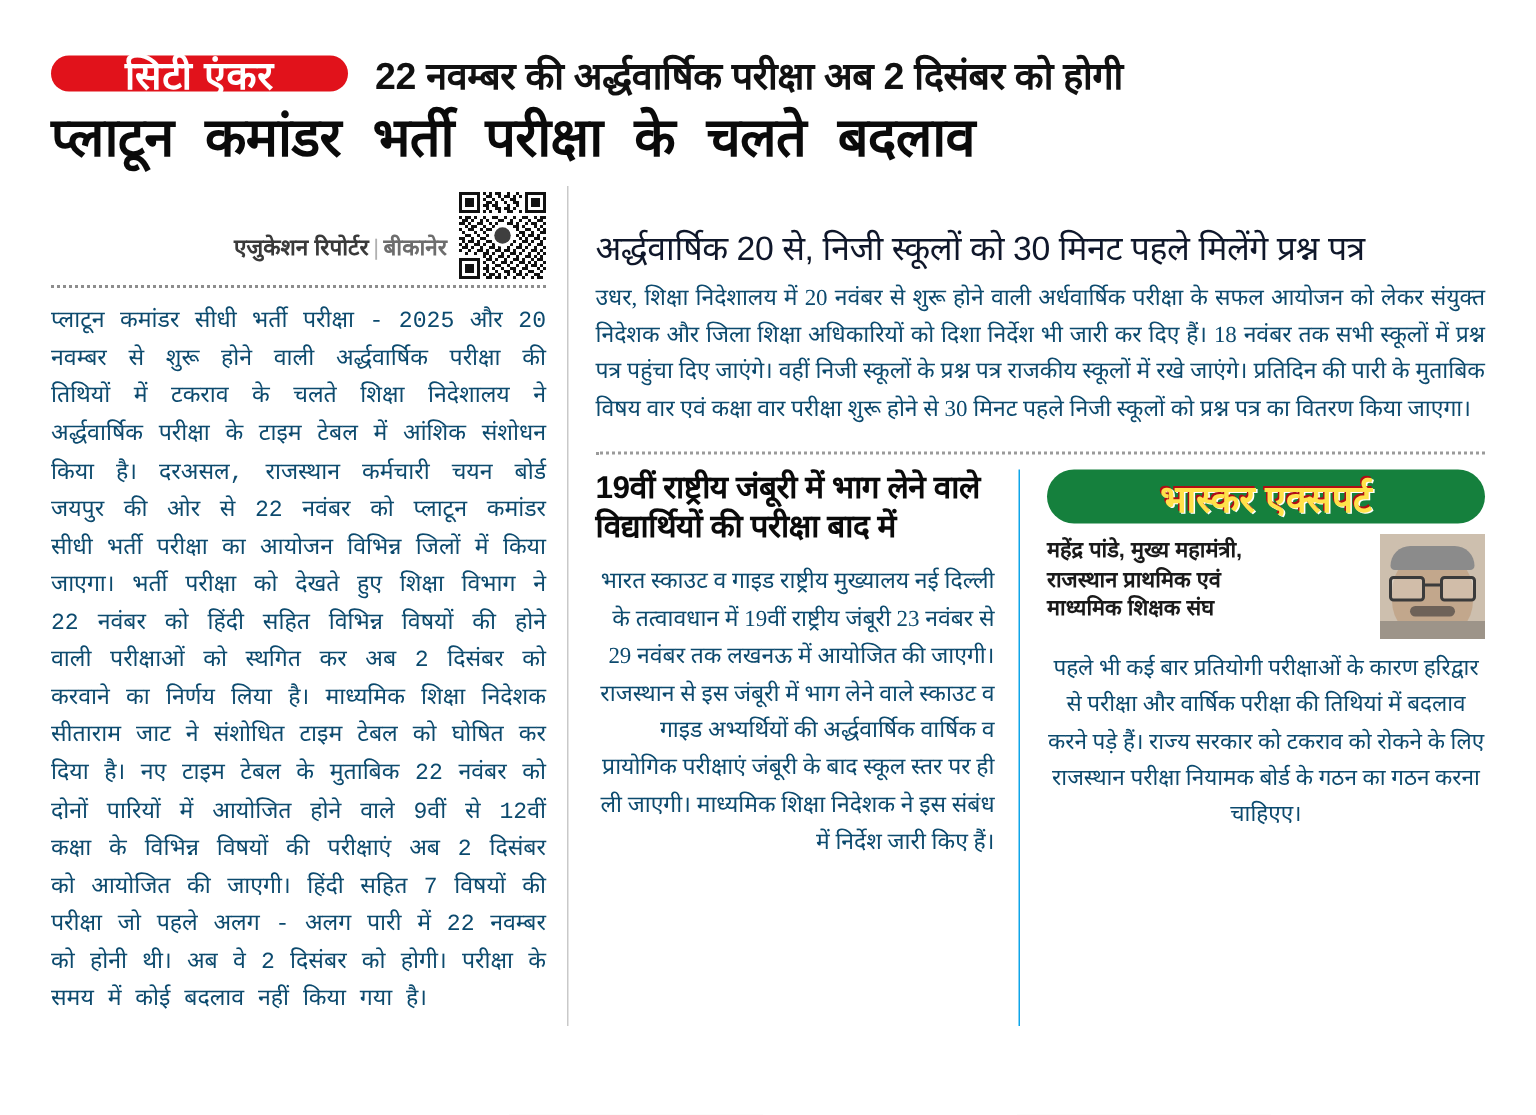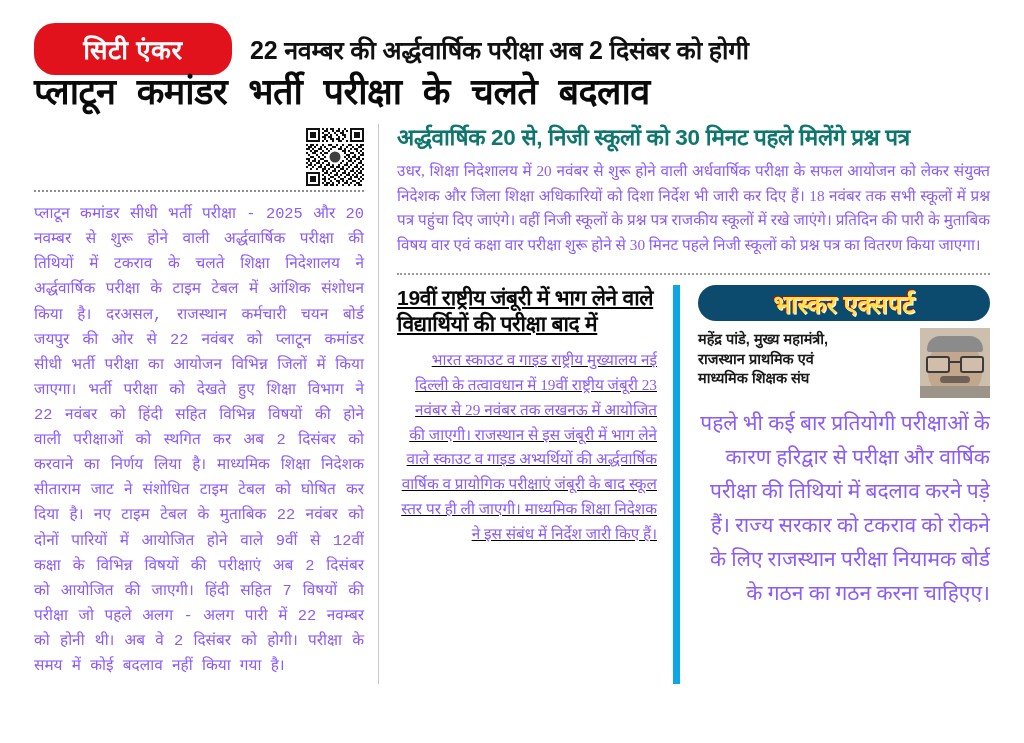--- a/index.html
+++ b/index.html
@@ -18,21 +18,21 @@
   }
   
   .kicker-row{
     display:flex;align-items:center;gap:18px;
     height:42px;
   }
   .kicker-badge{
     background:#e1121b;
     color:#ffffff;
     border-radius:21px;
-    height:52px;
+    height:24px;
     min-width:198px;
     display:flex;align-items:center;justify-content:center;
     font-family:"Liberation Sans","DejaVu Sans",sans-serif;
     font-weight:bold;
     font-size:26px;
     letter-spacing:.5px;
     padding:0 20px;
     box-sizing:border-box;
   }
   .kicker-sub{
@@ -109,73 +109,73 @@
   }
   .dashed-rule{
     border-top:2px dotted #8d8d8d;
     margin:4px 0 10px 0;
     height:0;
   }
   .body-text{
     font-family:"Liberation Serif","DejaVu Serif",serif;
     font-size:15.6px;
     line-height:1.62;
-    color:#8b5cf6;
+    color:#0c4a6e;
     text-align:justify;
     text-justify:inter-word;
   }
   .col-left .body-text{font-size:15.4px;line-height:1.63;font-family:Liberation Mono, monospace;}
   
   .sub-headline{
     font-family:"Liberation Sans","DejaVu Sans",sans-serif;
-    font-weight:bold;
+    font-weight:normal;
     font-size:22.5px;
-    color:#0f766e;
+    color:#0f172a;
     line-height:1.2;
     white-space:nowrap;
     letter-spacing:-0.3px;
     padding-bottom:8px;
+    margin-top:28px;
   }
   .right-top{padding-bottom:8px;}
   .right-top .body-text{font-size:15.3px;line-height:1.6;}
   .hr-dashed{
     border-top:2px dotted #9a9a9a;
     margin:8px 0 10px 0;
   }
   
   .lower{
     display:flex;
     flex:1 1 auto;
     min-height:0;
   }
   .col-mid{
     width:283px;flex:0 0 283px;
     box-sizing:border-box;
     padding-right:16px;
-    border-right:7px solid #0ea5e9;
-    text-decoration:underline;
+    border-right:1px solid #0ea5e9;
   }
   .col-expert{
     flex:1 1 auto;
     box-sizing:border-box;
     padding-left:18px;
   }
   .mid-headline{
     font-family:"Liberation Sans","DejaVu Sans",sans-serif;
     font-weight:bold;
     font-size:21px;
     line-height:1.22;
     color:#0a0a0a;
     letter-spacing:-0.3px;
     margin-bottom:12px;
   }
   .col-mid .body-text{font-size:15.3px;line-height:1.62;text-align:right;}
   
   .expert-badge{
-    background:#0c4a6e;
+    background:#15803d;
     border-radius:20px;
     height:36px;
     display:flex;align-items:center;justify-content:center;
     font-family:"Liberation Sans","DejaVu Sans",sans-serif;
     font-weight:bold;
     font-size:25px;
     color:#ffe24a;
     text-shadow:
       -1px -1px 0 #b00d14,
       1px 1px 0 #ffffff;
@@ -233,38 +233,41 @@
   }
   .expert-headline{
     font-family:"Liberation Sans","DejaVu Sans",sans-serif;
     font-weight:bold;
     font-size:20.5px;
     line-height:1.24;
     color:#0a0a0a;
     letter-spacing:-0.3px;
     margin-bottom:8px;
   }
-  .col-expert .body-text{font-size:21px;line-height:1.62;text-align:right;}
+  .col-expert .body-text{font-size:15px;line-height:1.62;text-align:center;}
 </style>
 </head>
 <body>
 
 <div class="page">
 
   <div class="kicker-row">
     <div class="kicker-badge">सिटी एंकर</div>
     <div class="kicker-sub">22 नवम्बर की अर्द्धवार्षिक परीक्षा अब 2 दिसंबर को होगी</div>
   </div>
 
   <div class="headline">प्लाटून कमांडर भर्ती परीक्षा के चलते बदलाव</div>
 
   <div class="content">
 
     <div class="col-left">
       <div class="byline">
+        <div class="byline-text">
+          <span>एजुकेशन रिपोर्टर</span><span class="byline-sep">|</span><span class="byline-city">बीकानेर</span>
+        </div>
         <div class="qr">
           <svg width="58" height="58" viewBox="0 0 29 29" shape-rendering="crispEdges">
             <rect width="29" height="29" fill="#fff"></rect>
             <g fill="#111">
               <rect x="0" y="0" width="7" height="1"></rect>
                 <rect x="0" y="6" width="7" height="1"></rect>
               <rect x="0" y="0" width="1" height="7"></rect>
                 <rect x="6" y="0" width="1" height="7"></rect>
               <rect x="2" y="2" width="3" height="3"></rect>
               <rect x="22" y="0" width="7" height="1"></rect>

